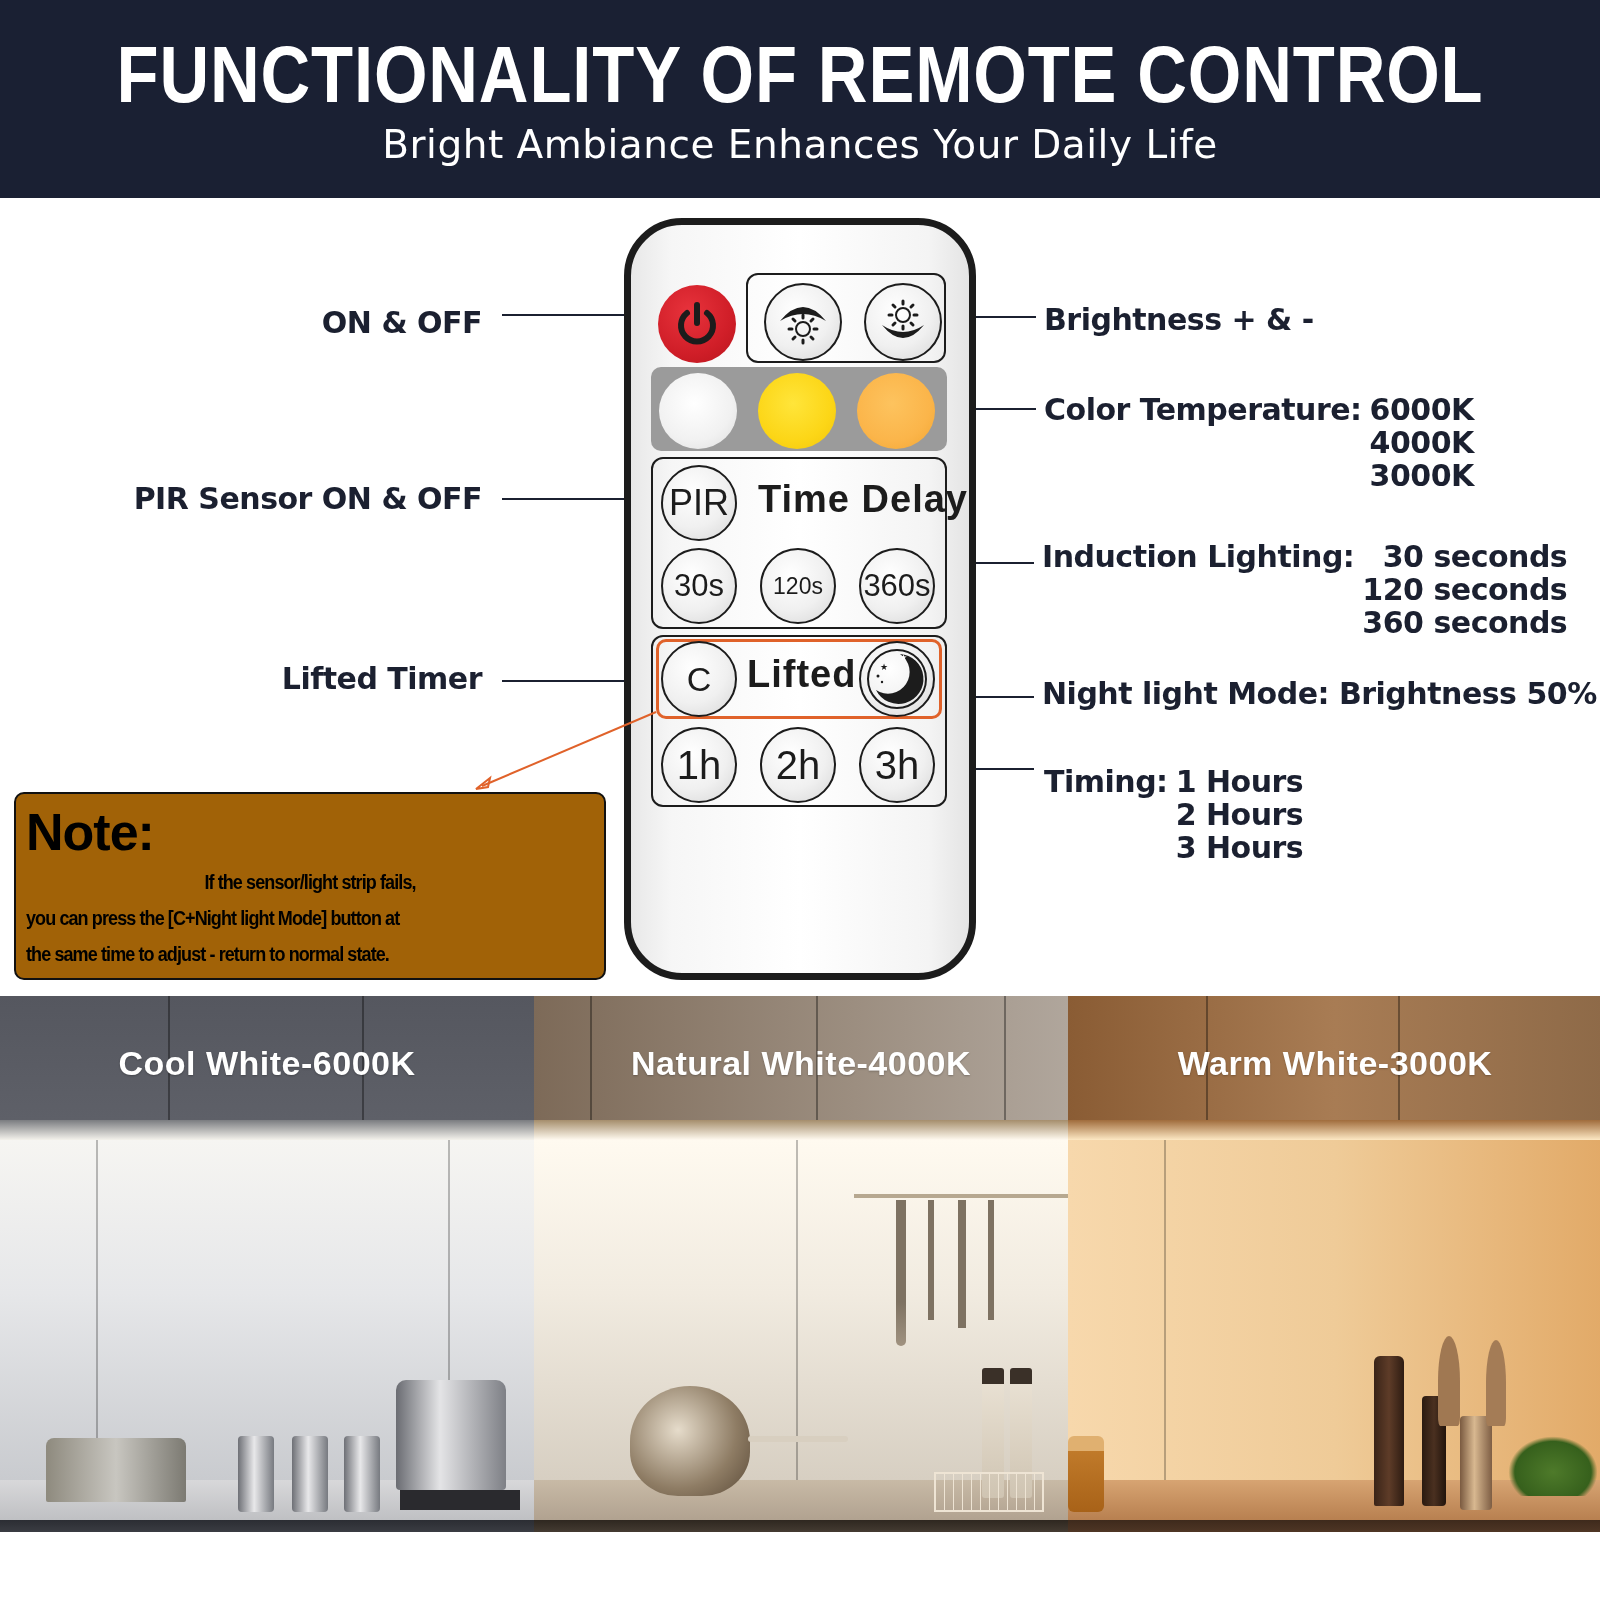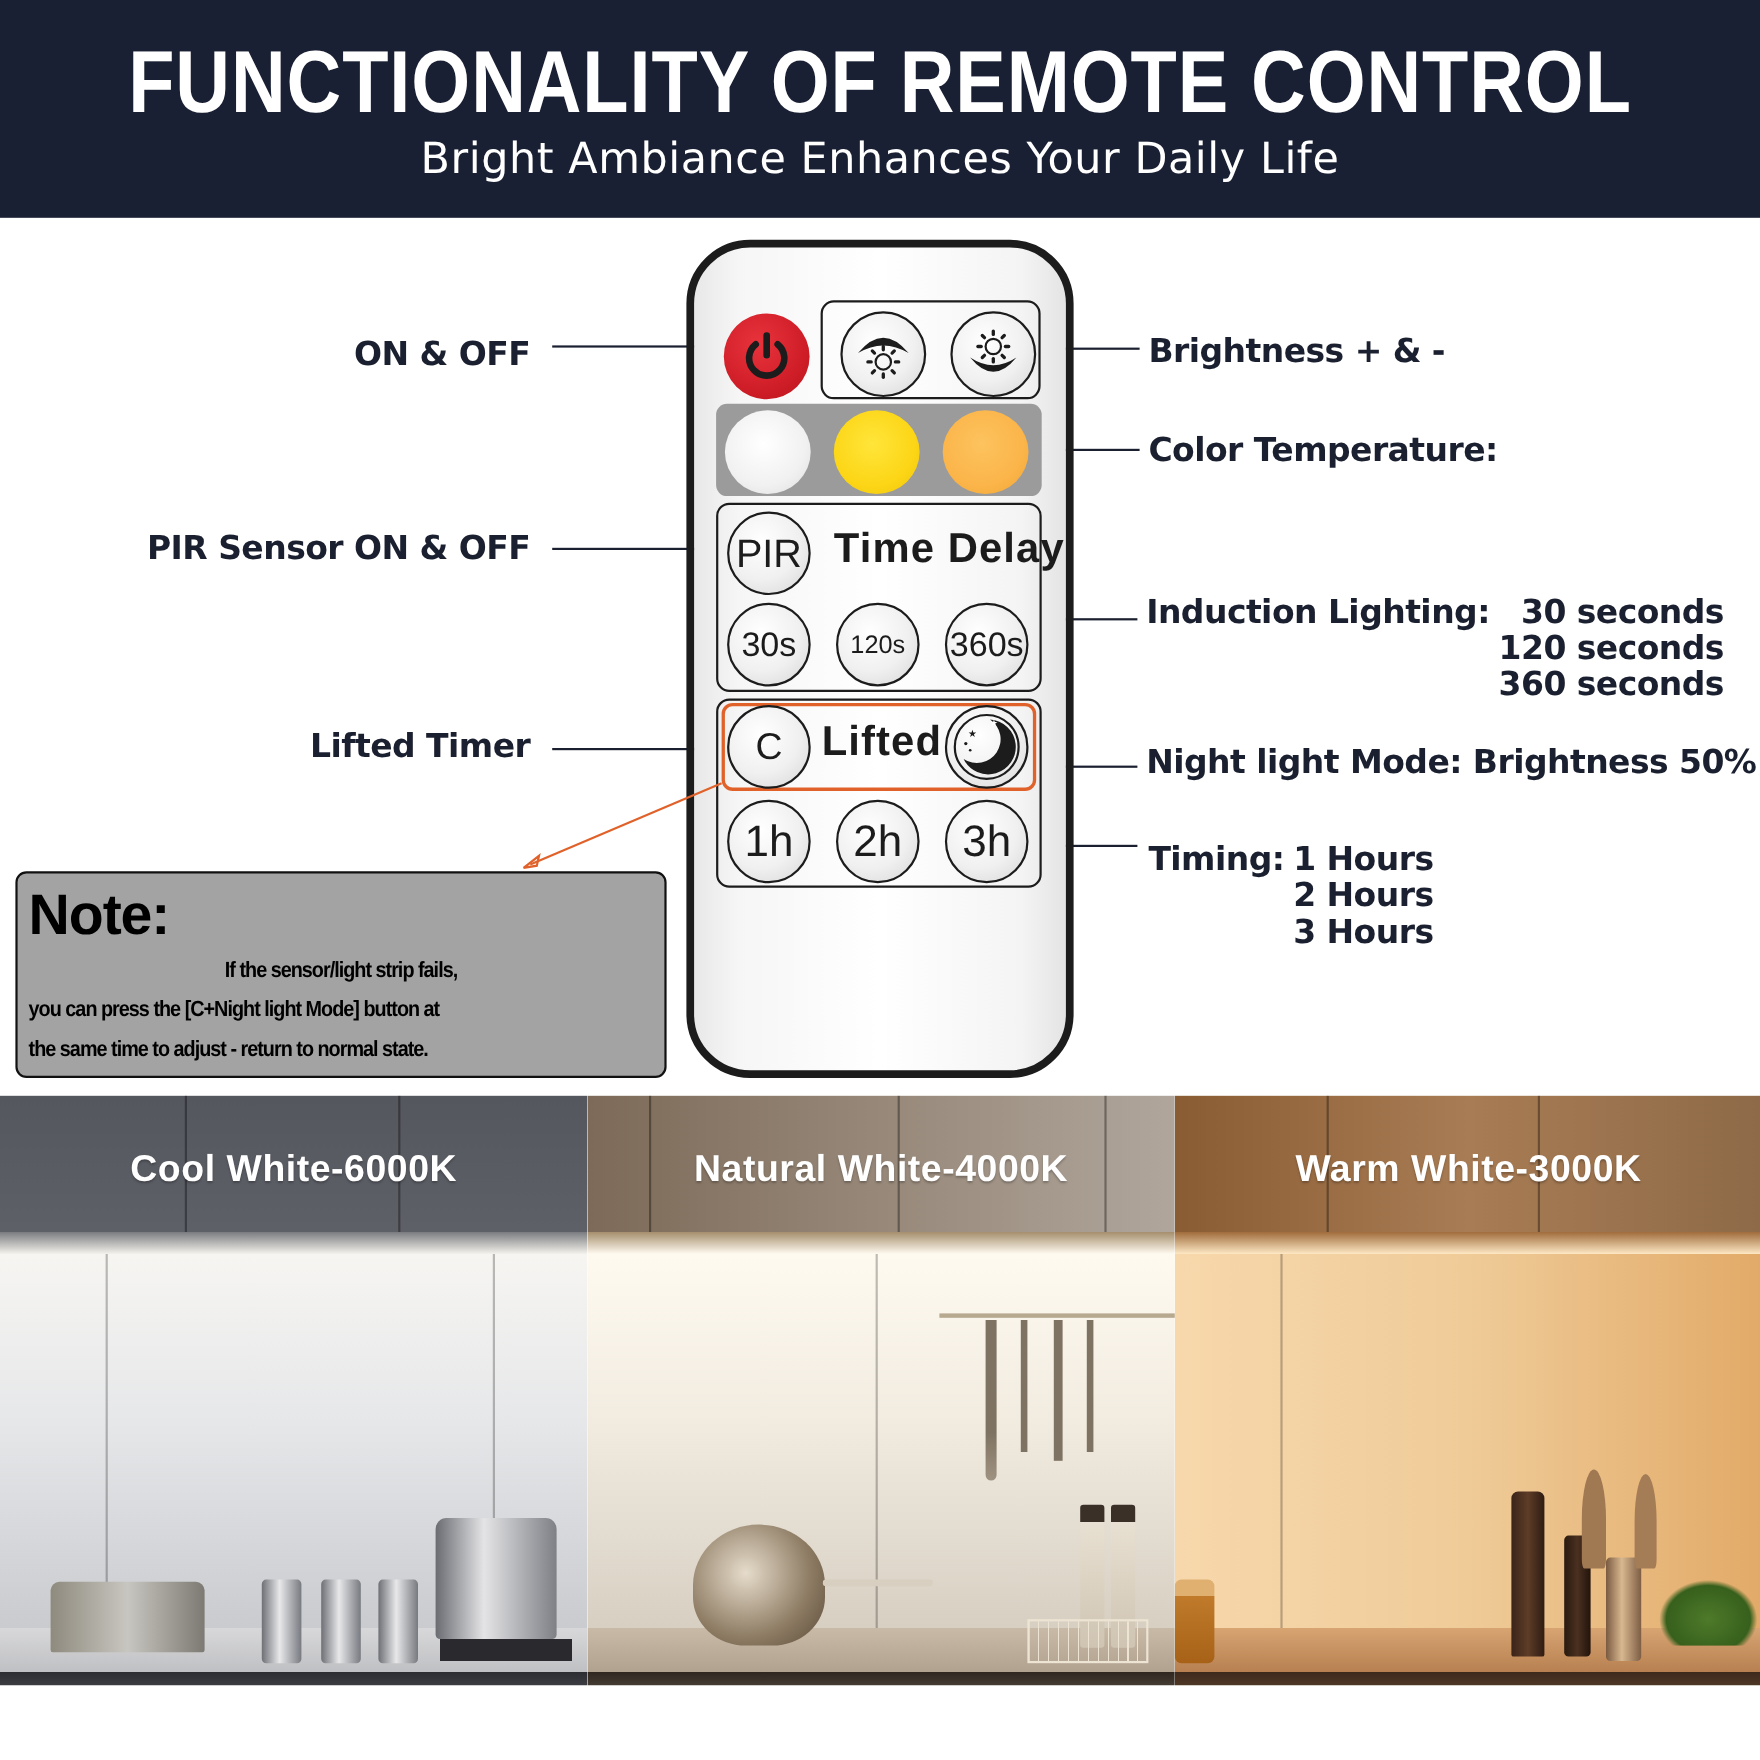--- a/index.html
+++ b/index.html
@@ -50,21 +50,21 @@
   .swatch { position: absolute; border-radius: 50%; }
   .remote-text {
     position: absolute; font-family: "Liberation Sans", sans-serif; font-weight: bold;
     color: #1c1c1c; font-size: 38px; letter-spacing: 1px;
   }
   .highlight { position: absolute; border: 3px solid #e0622a; border-radius: 10px; }
 
   
   .note {
     position: absolute; left: 14px; top: 792px; width: 592px; height: 188px;
-    border: 2px solid #111; border-radius: 10px; background: #a3a3a3;
+    border: 2px solid #111; border-radius: 10px; background: #a16207;
   }
   .note .note-title {
     position: absolute; left: 10px; top: 8px; font-family: "Liberation Sans", sans-serif;
     font-weight: 900; font-size: 52px; color: #000; letter-spacing: -1px;
   }
   .note .note-body {
     position: absolute; left: 10px; right: 10px; top: 70px;
     font-family: "Liberation Sans", sans-serif; font-weight: bold; font-size: 20px;
     color: #000; line-height: 36px; letter-spacing: -1px;
   }
@@ -106,20 +106,25 @@
 <div class="label left" style="right:1118px; top:662px;">Lifted Timer</div>
 <div class="line" style="left:502px; top:680px; width:160px;"></div>
 
 <div class="line" style="left:936px; top:316px; width:100px;"></div>
 <div class="label" style="left:1044px; top:303px;">Brightness + &amp; -</div>
 
 <div class="line" style="left:938px; top:408px; width:98px;"></div>
 <div class="label multi" style="left:1044px; top:393px;">
   <div class="row">
     <span class="key">Color Temperature:</span>
+    <span class="vals">
+      <span>6000K</span>
+      <span>4000K</span>
+      <span>3000K</span>
+    </span>
   </div>
 </div>
 
 <div class="line" style="left:930px; top:562px; width:104px;"></div>
 <div class="label multi" style="left:1042px; top:540px;">
   <div class="row">
     <span class="key">Induction Lighting:</span>
     <span class="vals">
       <span>30 seconds</span>
       <span>120 seconds</span>

